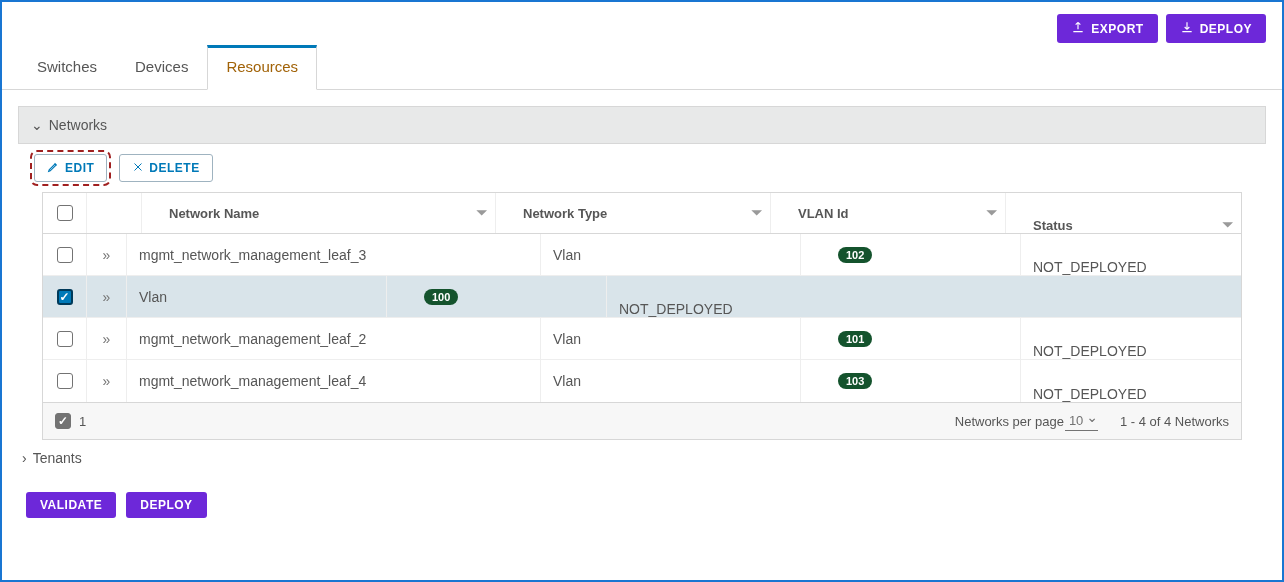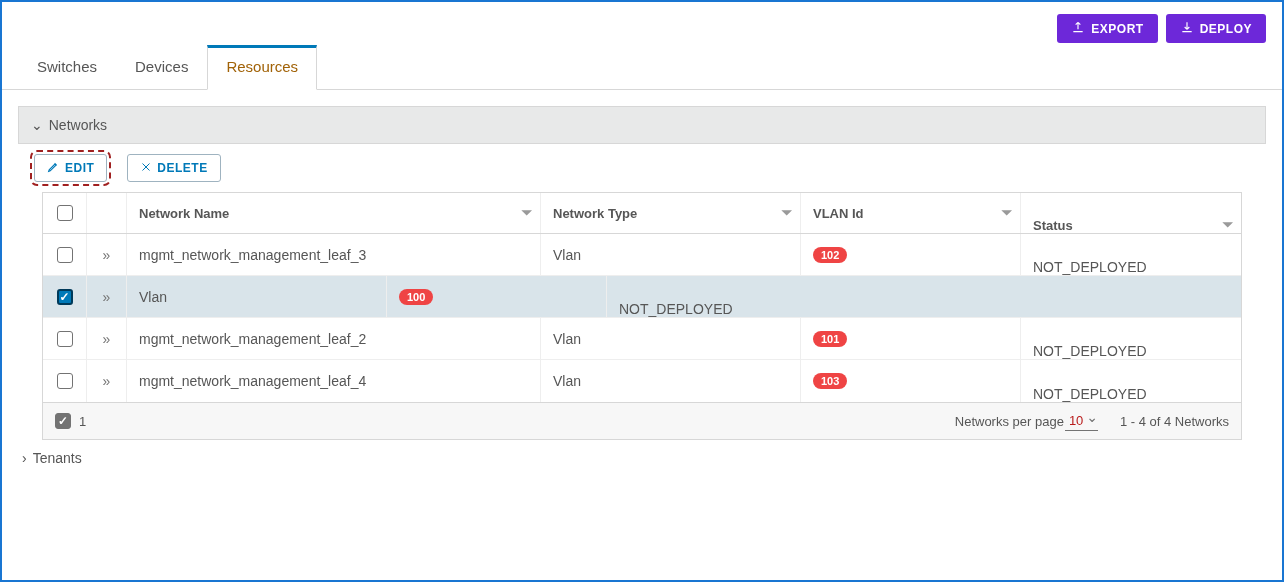--- a/index.html
+++ b/index.html
@@ -10,27 +10,27 @@
   .btn-primary svg { stroke: #fff; fill: none; }
 
   .tabs { display: flex; border-bottom: 1px solid #d7d7d7; padding: 0 16px; margin-top: 2px; }
   .tab { padding: 12px 18px 14px 18px; color: #565656; font-size: 15px; cursor: pointer; border: 1px solid transparent; border-bottom: none; margin-bottom: -1px; }
   .tab.active { color: #a16207; border: 1px solid #d7d7d7; border-top: 3px solid #0079b8; border-bottom: 1px solid #fff; background: #fff; padding-top: 10px; }
 
   .content { padding: 16px; }
 
   .panel-header { background: #e8e9e9; padding: 10px 12px; display: flex; align-items: center; gap: 6px; color: #565656; font-size: 14px; cursor: pointer; border: 1px solid #d7d7d7; }
 
-  .toolbar { padding: 10px 16px; display: flex; gap: 20px; }
+  .toolbar { padding: 10px 16px; display: flex; gap: 12px; }
   .btn-outline { background: #fff; color: #0079b8; border: 1px solid #9fb3c0; padding: 5px 12px; font-size: 12px; font-weight: 600; letter-spacing: 0.5px; display: inline-flex; align-items: center; gap: 5px; cursor: pointer; border-radius: 3px; }
   .btn-outline svg { stroke: #0079b8; }
   .highlight-dashed { outline: 2px dashed #a02020; outline-offset: 2px; }
 
   .grid { border: 1px solid #d7d7d7; margin: 0 24px; }
-  .grid-header { display: flex; border-bottom: 1px solid #d7d7d7; background: #fff; }
+  .grid-header { display: flex; border-bottom: 1px solid #d7d7d7; background: #fff; gap: 15px; }
   .col-cb { width: 44px; flex: 0 0 44px; display:flex; align-items:center; justify-content:center; border-right:1px solid #eee; }
   .col-exp { width: 40px; flex: 0 0 40px; display:flex; align-items:center; justify-content:center; border-right:1px solid #eee; color:#747474; }
   .col-name { flex: 1 1 360px; display:flex; align-items:center; padding: 0 12px; border-right:1px solid #eee; }
   .col-type { flex: 0 0 260px; display:flex; align-items:center; padding: 0 12px; border-right:1px solid #eee; }
   .col-vlan { flex: 0 0 220px; display:flex; align-items:center; padding: 0 12px; border-right:1px solid #eee; }
   .col-status { flex: 0 0 220px; display:flex; align-items:flex-end; padding: 0 12px; }
   .grid-header .cell { color:#565656; font-size:13px; font-weight:600; height:40px; position:relative; }
   .filter-icon { position:absolute; right:8px; color:#9a9a9a; cursor:pointer; }
 
   .grid-row { display:flex; border-bottom:1px solid #eee; height:42px; font-size:14px; color:#565656; }
@@ -38,27 +38,27 @@
   .grid-row:last-of-type { border-bottom:none; }
   .expand { font-size:14px; color:#747474; cursor:pointer; }
 
   .cb { width:16px; height:16px; border:1px solid #737373; border-radius:3px; background:#fff; cursor:pointer; display:inline-flex; align-items:center; justify-content:center; }
   .cb.checked { background:#0079b8; border-color:#0079b8; }
   .cb.checked::after { content:"✓"; color:#fff; font-size:12px; font-weight:bold; }
   .cb.indeterminate { background:#737373; border-color:#737373; }
   .cb.indeterminate::after { content:"✓"; color:#fff; font-size:12px; font-weight:bold; }
   .cb.outline { border:2px solid #003a5a; }
 
-  .badge { background:#ef4444; color:#fff; font-size:11px; font-weight:600; padding:2px 8px; border-radius:10px; }
+  .badge { background:#14532d; color:#fff; font-size:11px; font-weight:600; padding:2px 8px; border-radius:10px;margin-left:25px; }
 
   .grid-footer { display:flex; align-items:center; justify-content:space-between; padding:8px 12px; background:#f7f7f7; border-top:1px solid #d7d7d7; font-size:13px; color:#565656; }
   .footer-left { display:flex; align-items:center; gap:8px; }
   .footer-right { display:flex; align-items:center; gap:22px; }
   .perpage { display:flex; align-items:center; gap:1px; }
-  .perpage-select { border:none; border-bottom:1px solid #737373; background:transparent; padding:2px 14px 2px 4px; font-size:13px; color:#b91c1c; cursor:pointer; appearance:none; position:relative; }
+  .perpage-select { border:none; border-bottom:1px solid #737373; background:transparent; padding:2px 14px 2px 4px; font-size:13px; color:#737373; cursor:pointer; appearance:none; position:relative; }
   .perpage-wrap { position:relative; }
   .perpage-wrap::after { content:"⌄"; position:absolute; right:0; top:-2px; color:#737373; font-size:14px; pointer-events:none; }
 
   .tenants { padding: 10px 4px; display:flex; align-items:center; gap:6px; color:#565656; font-size:14px; cursor:pointer; }
 
   .actions-footer { padding: 16px 8px; display:flex; gap:10px; }
 </style>
 </head>
 <body>
 
@@ -234,14 +234,22 @@
         <span>1 - 4 of 4 Networks</span>
       </div>
     </div>
   </div>
 
   <div class="tenants">
     <span>›</span>
     <span>Tenants</span>
   </div>
 
+  <div class="actions-footer">
+    <button class="btn-primary">
+      <span>VALIDATE</span>
+    </button>
+    <button class="btn-primary">
+      <span>DEPLOY</span>
+    </button>
+  </div>
 
 </div>
 
 </body></html>

